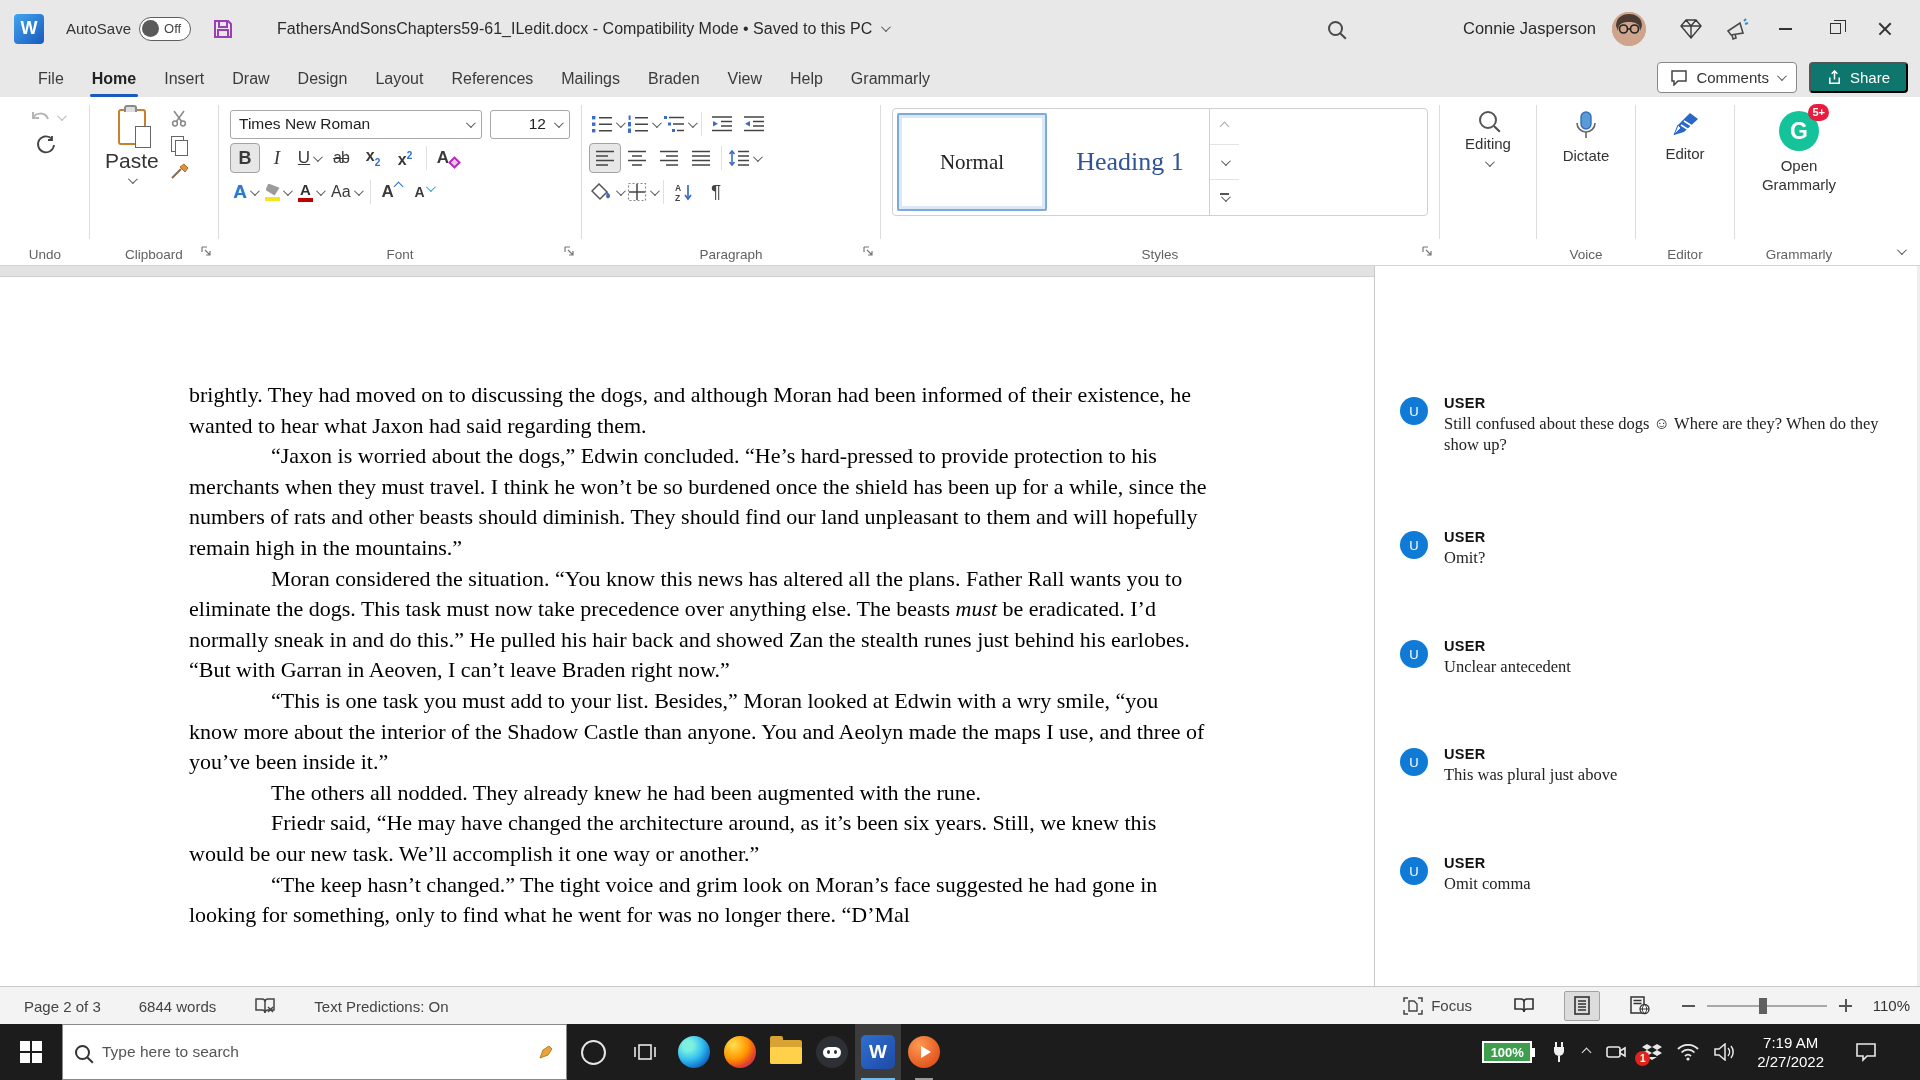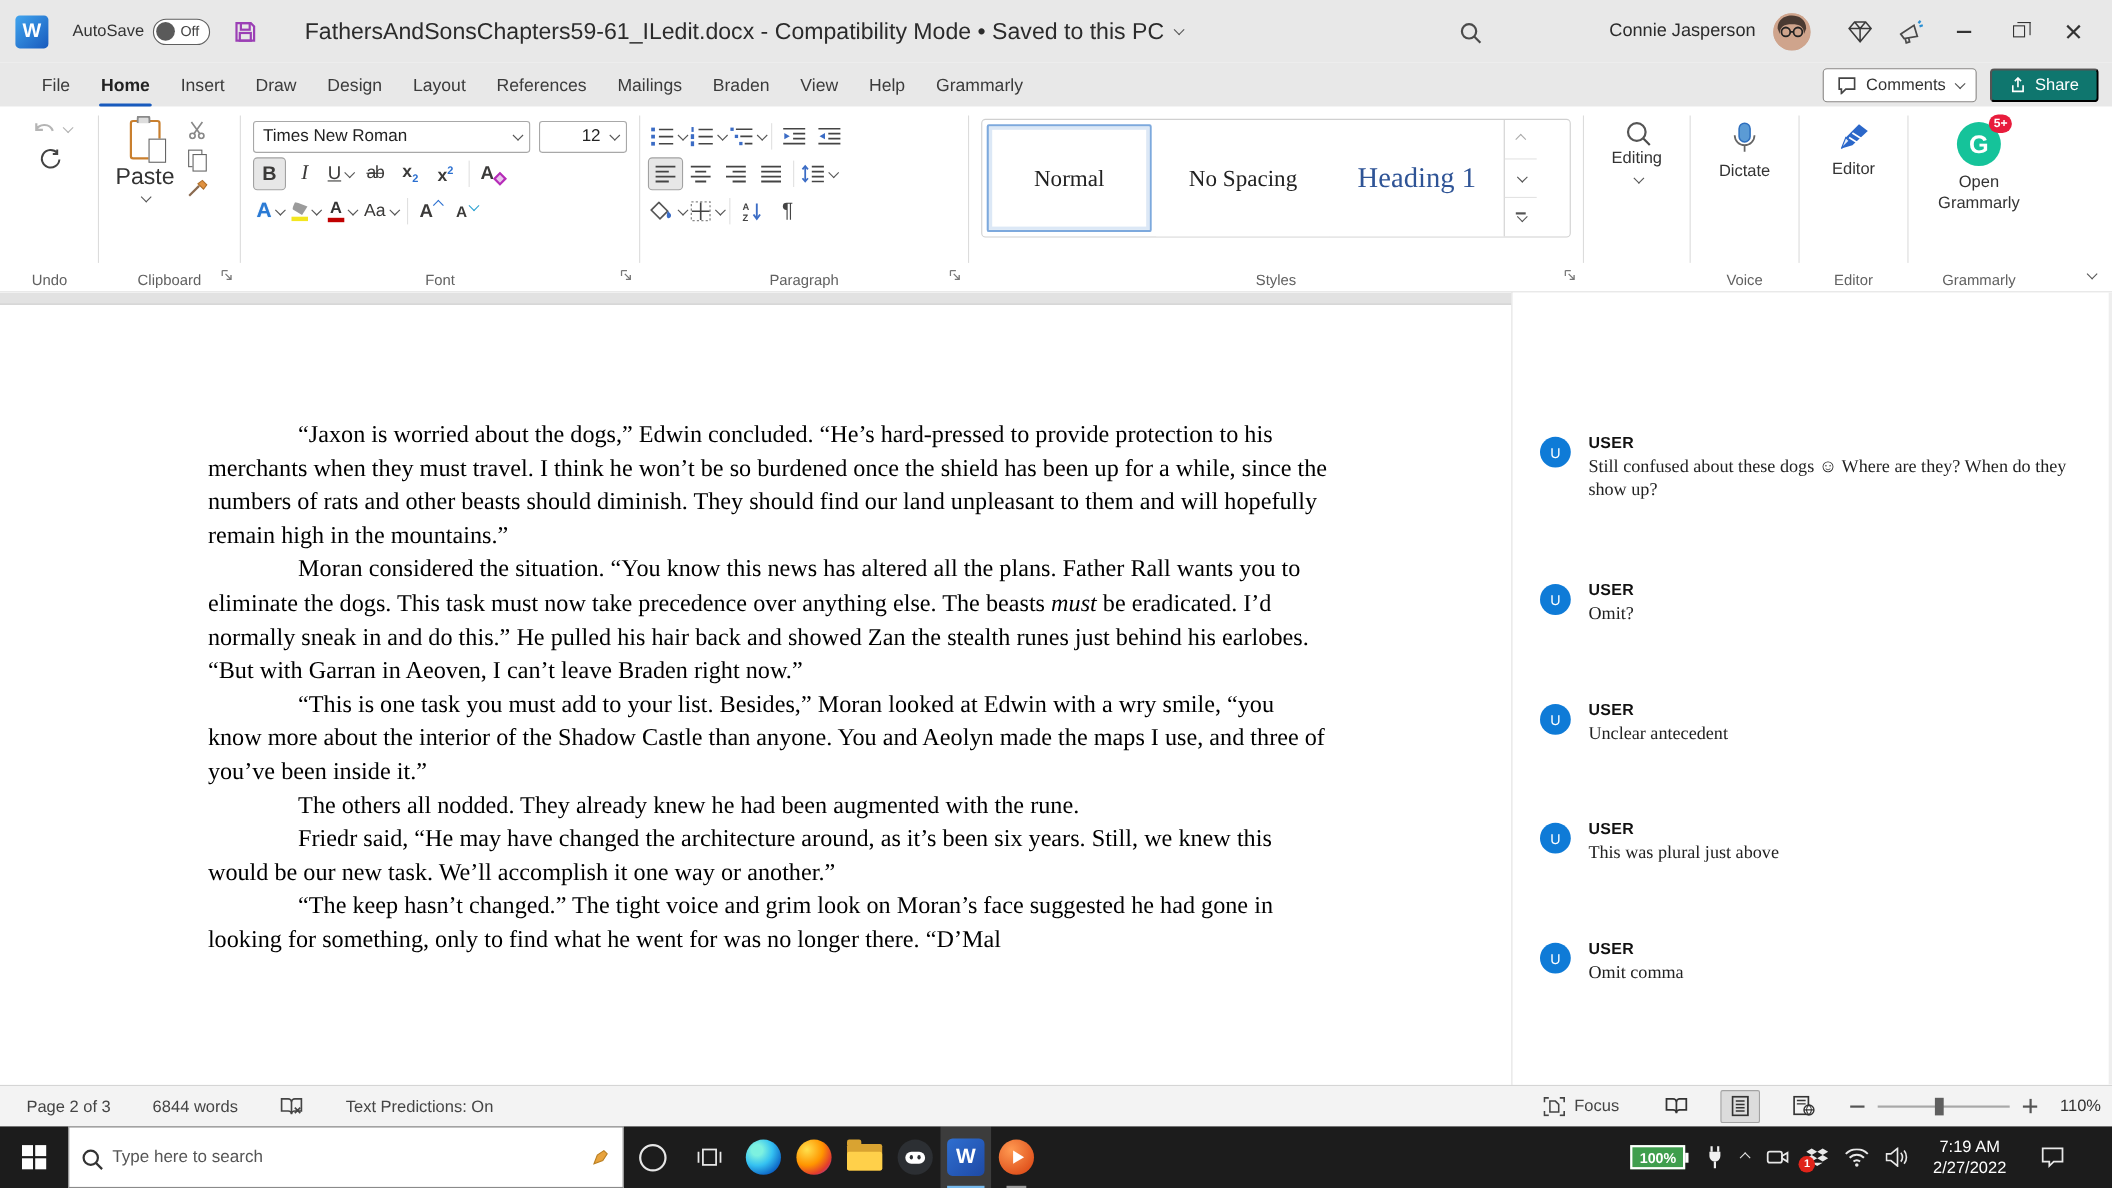--- a/index.html
+++ b/index.html
@@ -8,21 +8,21 @@
   .screen{position:relative;width:1920px;height:1080px;background:#fff;overflow:hidden}
 
   
   .titlebar{height:57px;background:#e8e8e8;display:flex;align-items:center;padding:0 10px 0 14px}
   .wlogo{width:30px;height:30px;border-radius:4px;background:linear-gradient(135deg,#41a5ee,#185abd);color:#fff;font-weight:bold;font-size:18px;display:flex;align-items:center;justify-content:center}
   .autosave{display:flex;align-items:center;gap:8px;margin-left:22px;font-size:15px;color:#333}
   .toggle{width:52px;height:24px;border:1px solid #5f5f5f;border-radius:12px;background:#fff;display:flex;align-items:center;padding:2px;gap:5px}
   .knob{width:17px;height:17px;border-radius:50%;background:#5a5a5a}
   .toggle .state{font-size:13px;color:#444}
   .saveicon{margin-left:20px;display:flex}
-  .doctitle{margin-left:42px;font-size:21px;color:#2b2b2b;display:flex;align-items:center;gap:9px;white-space:nowrap}
+  .doctitle{margin-left:42px;font-size:16px;color:#2b2b2b;display:flex;align-items:center;gap:9px;white-space:nowrap}
   .chev{display:inline-block;width:7px;height:7px;border-right:1.6px solid #555;border-bottom:1.6px solid #555;transform:rotate(45deg) translateY(-2px)}
   .chev.up{transform:rotate(-135deg)}
   .tb-spacer{flex:1}
   .mag{width:15px;height:15px;border:2px solid #4a4a4a;border-radius:50%;position:relative;display:inline-block}
   .mag::after{content:"";position:absolute;width:8px;height:2px;background:#4a4a4a;transform:rotate(45deg);right:-6px;bottom:-3px}
   .tb-search{margin-right:120px}
   .username{font-size:16.5px;color:#2b2b2b;margin-right:16px}
   .avatar-photo{width:34px;height:34px;border-radius:50%;overflow:hidden;background:#c9a08a;margin-right:22px}
   .tb-ico{width:46px;height:40px;display:flex;align-items:center;justify-content:center;color:#444}
   .winbtn{width:50px;height:44px;display:flex;align-items:center;justify-content:center}
@@ -521,21 +521,20 @@
         <svg width="11" height="11" viewBox="0 0 11 11">
             <path d="M1 1h5M1 1v5M4 4l5 5M9 5v4h-4" fill="none" stroke="#777" stroke-width="1.2"></path>
           </svg>
       </span>
     </div>
     <div class="vsep"></div>
 
     <div class="grp stylegrp" style="width:548px">
       <div class="gallery">
         <span class="styleitem selected">Normal</span>
-        <span class="styleitem">No Spacing</span>
         <span class="styleitem h1">Heading 1</span>
         <span class="scrollcol">
           <span class="sbtn">
               <span class="chev up" style="border-color:#aaa"></span>
             </span>
           <span class="sbtn">
               <span class="chev"></span>
             </span>
           <span class="sbtn">
               <span class="expandbar">
@@ -600,20 +599,21 @@
       <span class="grp-label">Grammarly</span>
     </div>
 
     <span class="ribbon-collapse"><span class="chev"></span></span>
   </div>
 
   <div class="docarea">
     <div class="pagewrap">
       <div class="pagegap"></div>
       <div class="doc-text">
+        <p class="para nofirst"><span>brightly. They had moved on to discussing the dogs, and although Moran had been informed of their existence, he wanted to hear what Jaxon had said regarding them.</span></p>
         <p class="para"><span>“Jaxon is worried about the dogs,” Edwin concluded. “He’s hard-pressed to provide protection to his merchants when they must travel. I think he won’t be so burdened once the shield has been up for a while, since the numbers of rats and other beasts should diminish. They should find our land unpleasant to them and will hopefully remain high in the mountains.”</span></p>
         <p class="para"><span>Moran considered the situation. “You know this news has altered all the plans. Father Rall wants you to eliminate the dogs. This task must now take precedence over anything else. The beasts </span><em>must</em><span> be eradicated. I’d normally sneak in and do this.” He pulled his hair back and showed Zan the stealth runes just behind his earlobes. “But with Garran in Aeoven, I can’t leave Braden right now.”</span></p>
         <p class="para"><span>“This is one task you must add to your list. Besides,” Moran looked at Edwin with a wry smile, “you know more about the interior of the Shadow Castle than anyone. You and Aeolyn made the maps I use, and three of you’ve been inside it.”</span></p>
         <p class="para"><span>The others all nodded. They already knew he had been augmented with the rune.</span></p>
         <p class="para"><span>Friedr said, “He may have changed the architecture around, as it’s been six years. Still, we knew this would be our new task. We’ll accomplish it one way or another.”</span></p>
         <p class="para"><span>“The keep hasn’t changed.” The tight voice and grim look on Moran’s face suggested he had gone in looking for something, only to find what he went for was no longer there. “D’Mal</span></p>
       </div>
     </div>
     <div class="divider"></div>
     <div class="comments-panel">

